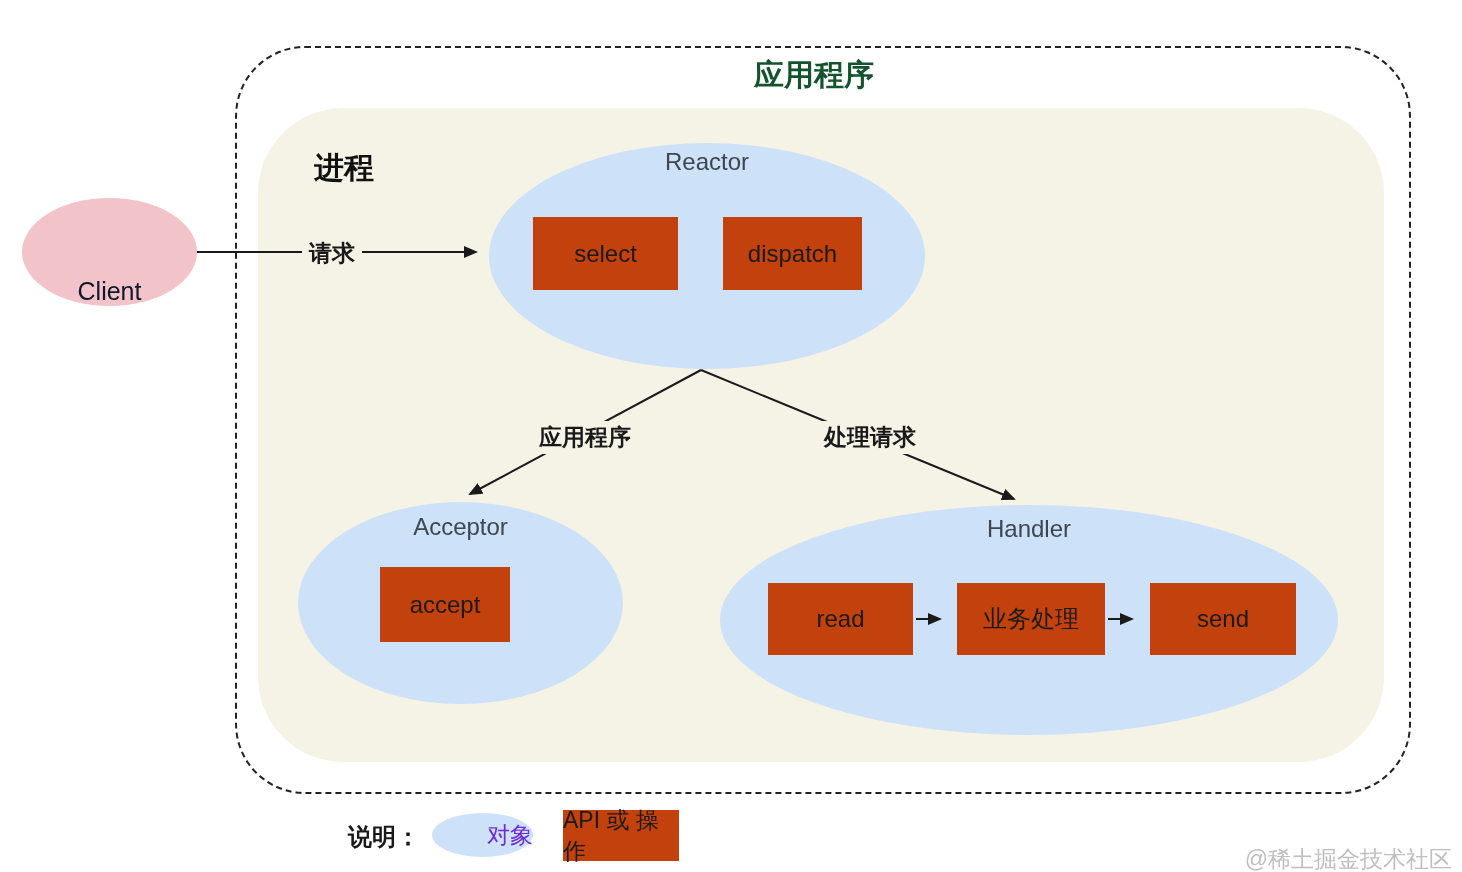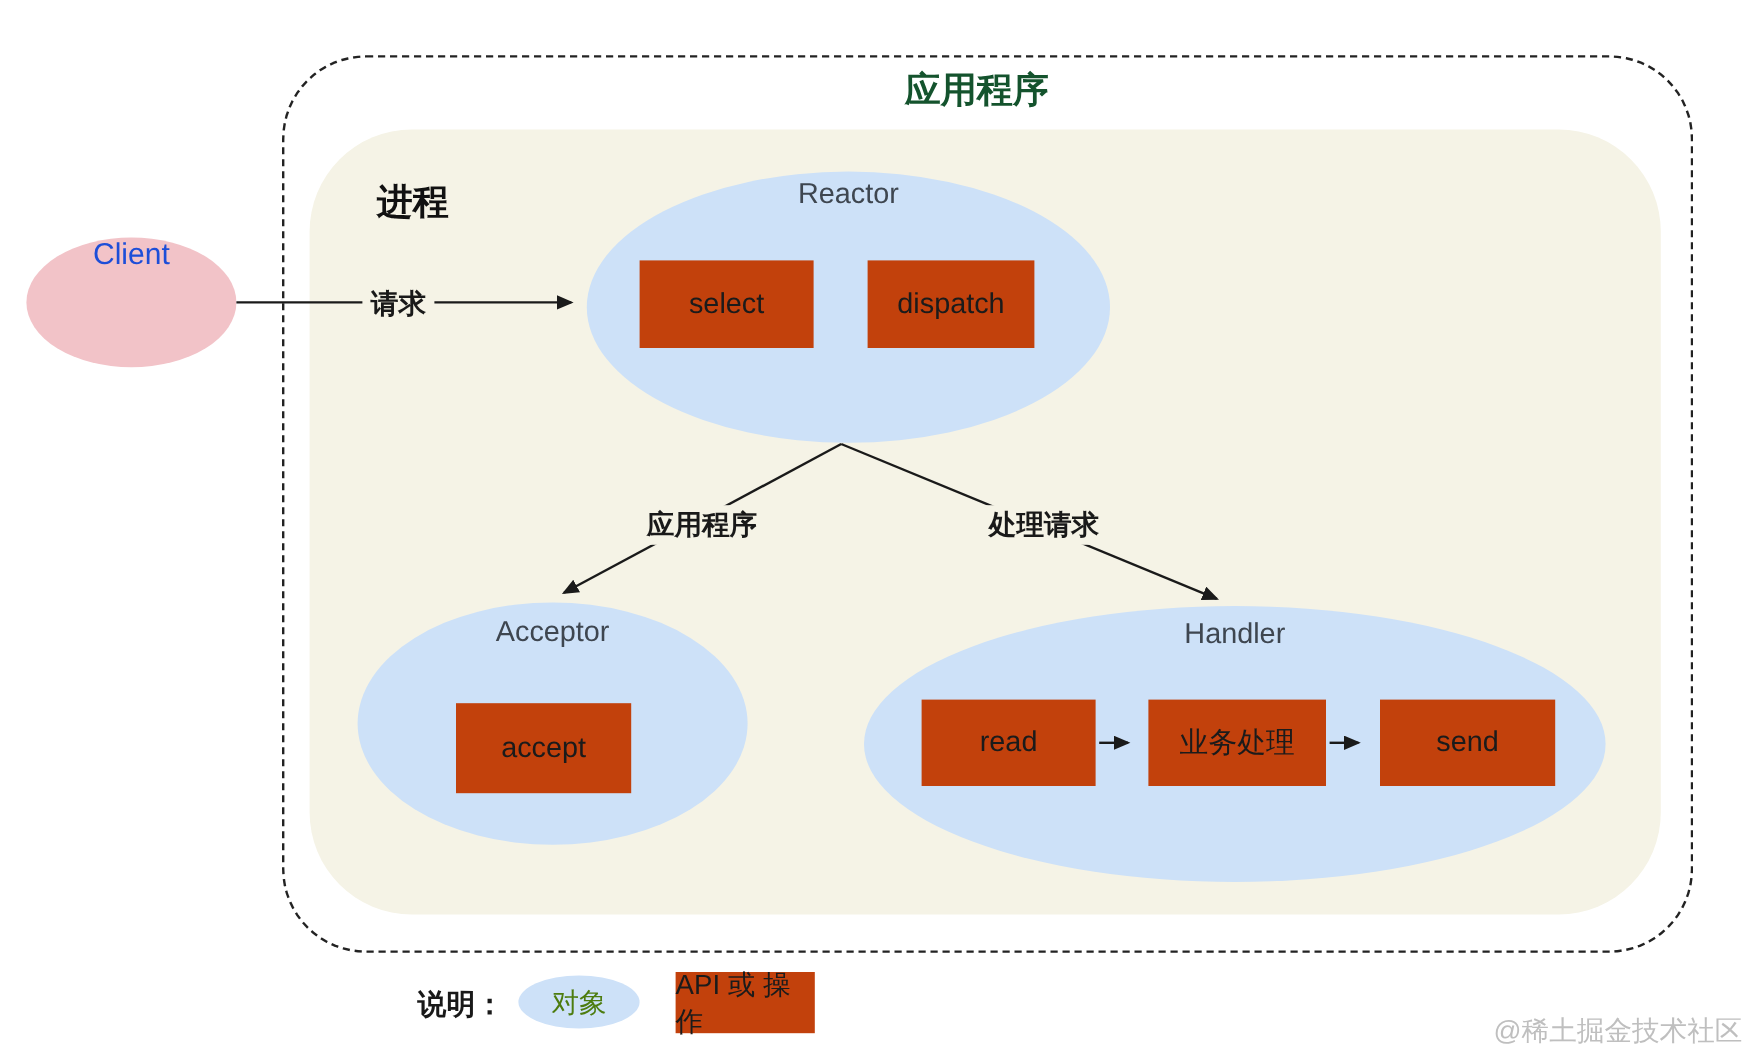--- a/index.html
+++ b/index.html
@@ -43,22 +43,22 @@
 
   .ellipse{
     border-radius:50%;
     z-index:3;
   }
   .blue{background:#cde1f8;}
   .pink{background:#f2c3c8;}
 
   .client-ellipse{
     left:22px;top:198px;width:175px;height:108px;
-    display:flex;align-items:flex-start;justify-content:center;
-    font-size:25px;color:#1d4ed8;
+    display:flex;align-items:flex-end;justify-content:center;
+    font-size:25px;color:#0f172a;
   }
 
   .reactor-ellipse{left:489px;top:143px;width:436px;height:226px;}
   .acceptor-ellipse{left:298px;top:502px;width:325px;height:202px;}
   .handler-ellipse{left:720px;top:505px;width:618px;height:230px;}
 
   .node-title{
     text-align:center;
     font-size:24px;color:#3e4650;
     z-index:5;
@@ -68,21 +68,21 @@
   .handler-title{left:720px;top:515px;width:618px;}
 
   .api-box{
     background:#c2410c;
     display:flex;align-items:center;justify-content:center;
     font-size:24px;color:#1b1b1b;
     z-index:5;
   }
   .select-box{left:533px;top:217px;width:145px;height:73px;}
   .dispatch-box{left:723px;top:217px;width:139px;height:73px;}
-  .accept-box{left:380px;top:567px;width:146px;height:75px;margin-top:19px;}
+  .accept-box{left:380px;top:567px;width:130px;height:75px;}
   .read-box{left:768px;top:583px;width:145px;height:72px;}
   .business-box{left:957px;top:583px;width:148px;height:72px;}
   .send-box{left:1150px;top:583px;width:146px;height:72px;}
 
   .edges-svg{
     left:0;top:0;width:1462px;height:872px;
     z-index:4;
     pointer-events:none;
   }
 
@@ -98,22 +98,22 @@
   .handle-label{left:817px;top:421px;}
 
   
   .legend-label{
     left:348px;top:821px;
     font-size:24px;font-weight:600;color:#191919;
     z-index:5;
   }
   .legend-ellipse{
     left:432px;top:813px;width:101px;height:44px;
-    display:flex;align-items:center;justify-content:center;
-    font-size:23px;color:#4d7c0f;
+    display:flex;align-items:center;justify-content:flex-end;
+    font-size:23px;color:#6d28d9;
     z-index:5;
   }
   .legend-api-box{
     left:563px;top:810px;width:116px;height:51px;
     font-size:23px;
   }
 
   .watermark{
     right:10px;top:844px;
     font-size:23px;color:#bfbfbf;

